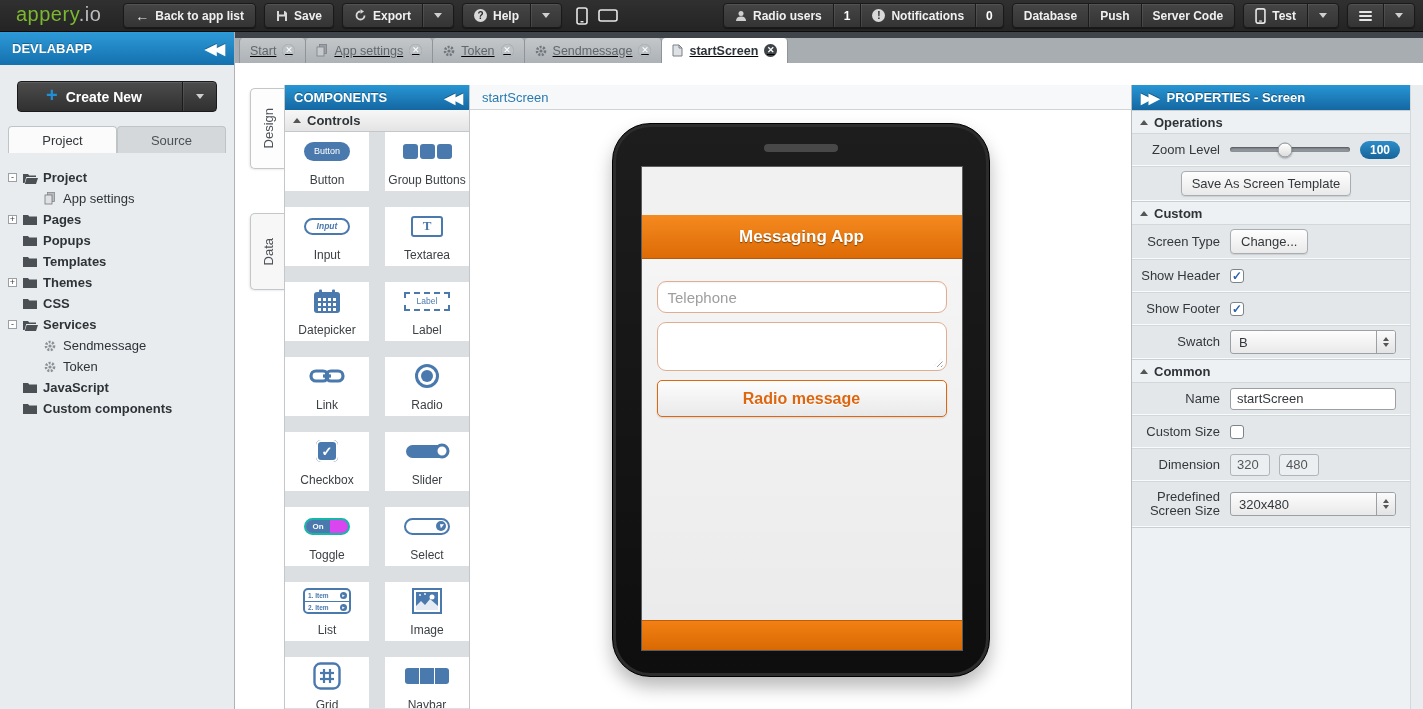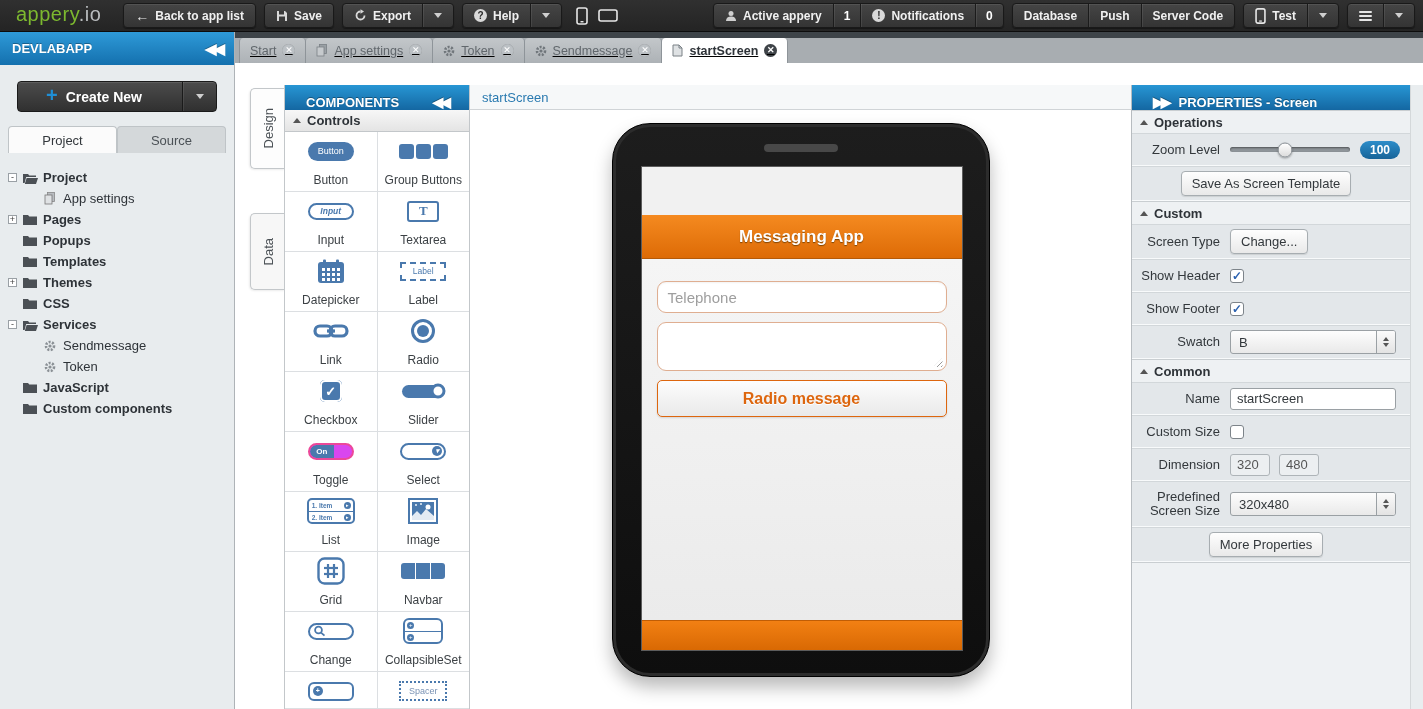--- a/index.html
+++ b/index.html
@@ -74,26 +74,26 @@
     border-radius:5px 0 0 5px; display:flex; align-items:center; justify-content:center; color:#4b5156; font-size:13px;
     box-shadow:-1px 1px 2px rgba(0,0,0,.08); }
   .vtab span { writing-mode:vertical-rl; transform:rotate(180deg); }
   .vtab.design { top:25px; height:81px; background:#fdfdfd; }
   .vtab.data { top:150px; height:77px; }
 
   
   .components { position:absolute; left:49px; top:22px; bottom:0; width:185px; background:#fff;
     border-left:1px solid #c3c7ca; display:flex; flex-direction:column; }
   .panel-head { height:25px; flex:none; background:linear-gradient(#2796d4,#1467a2); color:#fff; font-weight:bold;
-    font-size:13px; display:flex; align-items:flex-end; padding:0 21px; text-shadow:0 -1px 0 rgba(0,0,0,.35); }
+    font-size:13px; display:flex; align-items:center; padding:0 9px; text-shadow:0 -1px 0 rgba(0,0,0,.35); }
   .panel-head .coll { margin-left:auto; font-size:14px; letter-spacing:-3px; }
   .sect-head { height:22px; flex:none; background:linear-gradient(#f7f7f7,#e4e4e4); border-bottom:1px solid #c3c7ca;
     display:flex; align-items:center; gap:6px; padding:0 8px; font-weight:bold; font-size:13px; color:#2e3338; }
   .tri-up { width:0; height:0; border-left:4px solid transparent; border-right:4px solid transparent; border-bottom:5px solid #555; }
-  .cgrid { flex:1; display:grid; grid-template-columns:1fr 1fr; grid-auto-rows:59px; background:#dcdfe2; gap:1px;
+  .cgrid { flex:1; display:grid; grid-template-columns:1fr 1fr; grid-auto-rows:59px; background:#dcdfe2; gap:16px;
     border-bottom:1px solid #dcdfe2; overflow:hidden; }
   .cell { background:#fff; display:flex; flex-direction:column; align-items:center; justify-content:flex-end;
     padding-bottom:5px; gap:4px; }
   .cell .clabel { font-size:12px; color:#3c4145; line-height:12px; height:12px; }
   .cicon { display:flex; align-items:center; justify-content:center; flex:1; }
 
   
   .ic-pillbtn { width:46px; height:19px; background:#4a79ad; border-radius:10px; color:#fff; font-size:9px;
     display:flex; align-items:center; justify-content:center; }
   .ic-groupbtns, .ic-navbar { display:flex; gap:2px; }
@@ -107,21 +107,21 @@
     font-family:"Liberation Serif", serif; font-weight:bold; font-size:13px; display:flex; align-items:center; justify-content:center; }
   .ic-label { width:46px; height:19px; border:2px dashed #4a79ad; color:#4a79ad; font-size:8.5px;
     display:flex; align-items:center; justify-content:center; }
   .ic-radio { width:24px; height:24px; border:3px solid #4a79ad; border-radius:50%; display:flex; align-items:center; justify-content:center; }
   .ic-radio i { width:12px; height:12px; background:#4a79ad; border-radius:50%; }
   .ic-checkbox { width:22px; height:22px; background:#4a79ad; border-radius:5px; color:#fff; font-size:13px; font-weight:bold;
     display:flex; align-items:center; justify-content:center; box-shadow:inset 0 0 0 2px #fff, inset 0 0 0 3px #4a79ad; }
   .ic-slider { position:relative; width:42px; height:13px; background:#4a79ad; border-radius:7px; }
   .ic-slider i { position:absolute; right:6px; top:50%; transform:translate(50%,-50%); width:15px; height:15px;
     background:#fff; border:3px solid #4a79ad; border-radius:50%; }
-  .ic-toggle { width:46px; height:17px; border:2px solid #ec4899; border-radius:9px; display:flex; overflow:hidden; background:#d946ef; }
+  .ic-toggle { width:46px; height:17px; border:2px solid #14b8a6; border-radius:9px; display:flex; overflow:hidden; background:#d946ef; }
   .ic-toggle .on { width:24px; background:#4a79ad; color:#fff; font-size:8px; font-weight:bold; display:flex;
     align-items:center; justify-content:center; border-radius:7px 0 0 7px; }
   .ic-select { width:46px; height:17px; border:2px solid #4a79ad; border-radius:9px; display:flex; align-items:center;
     justify-content:flex-end; padding-right:2px; background:#fff; }
   .ic-select i, .ic-dotplus { width:10px; height:10px; background:#4a79ad; border-radius:50%; color:#fff; font-size:7px;
     line-height:10px; text-align:center; font-weight:bold; }
   .ic-list { width:48px; border:2px solid #4a79ad; border-radius:5px; background:#fff; }
   .ic-list .li { height:11px; display:flex; align-items:center; justify-content:space-between; padding:0 2px 0 3px; }
   .ic-list .li + .li { border-top:1px solid #4a79ad; }
   .ic-list .lt { font-size:6.5px; color:#4a79ad; font-weight:bold; }
@@ -247,21 +247,21 @@
           <rect x="1" y="1" width="18" height="11" rx="2" fill="none" stroke="#e6e6e6" stroke-width="1.6"></rect>
         </svg>
     </div>
     <div class="spacer1"></div>
     <div class="tgroup">
       <div class="tseg">
         <svg width="12" height="12" viewBox="0 0 12 12">
             <circle cx="6" cy="3.5" r="2.5" fill="#cfcfcf"></circle>
             <path d="M1 11c0-3 2.2-4.4 5-4.4S11 8 11 11z" fill="#cfcfcf"></path>
           </svg>
-        <span>Active appery</span>
+        <span>Radio users</span>
         </div>
       <div class="tdiv"></div>
       <span class="count">1</span>
       <div class="tdiv"></div>
       <div class="tseg">
           <span class="circ-ic">!</span>
           <span>Notifications</span>
         </div>
       <div class="tdiv"></div>
       <span class="count">0</span>
@@ -795,23 +795,20 @@
           <div class="prow" style="min-height:46px">
             <span class="plabel"><span>Predefined</span><br><span>Screen Size</span></span>
             <span class="psel">
               <span class="val">320x480</span>
               <span class="step">
                   <span class="stup"></span>
                   <span class="stdn"></span>
                 </span>
             </span>
           </div>
-          <div class="prow pcenter">
-            <button class="pbtn">More Properties</button>
-          </div>
           <div class="pfill"></div>
         </div>
 
         <div class="gutter"></div>
       </div>
     </div>
   </div>
 </div>
 
 </body></html>

